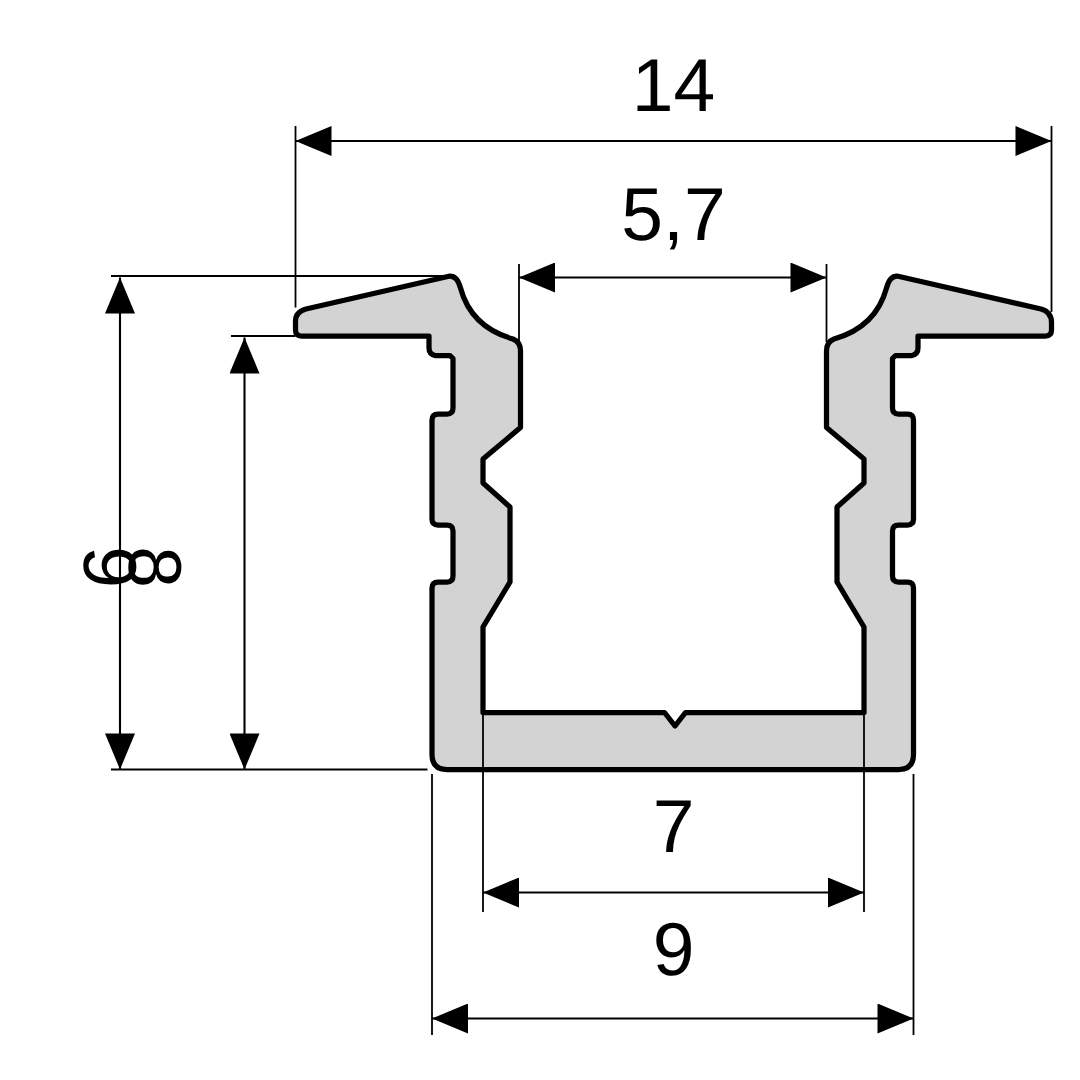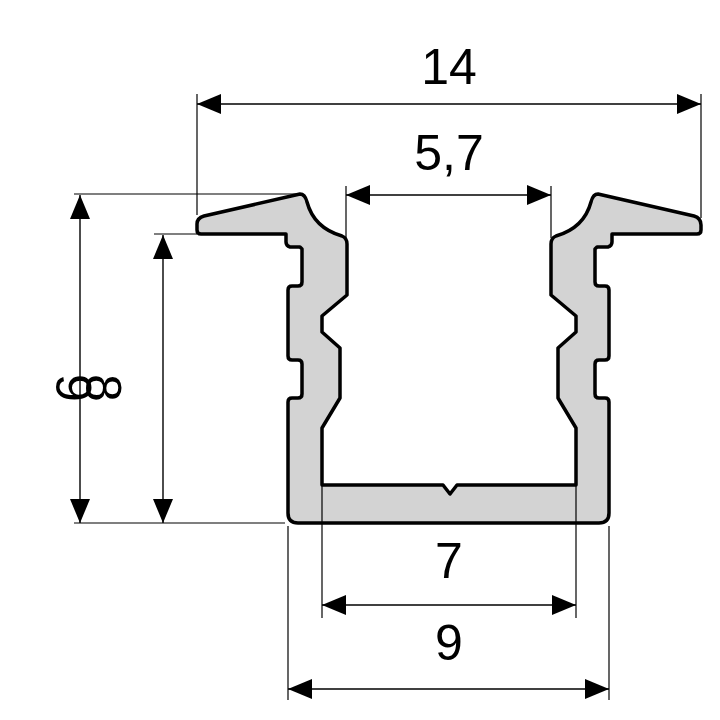--- a/index.html
+++ b/index.html
@@ -1,17 +1,17 @@
 <!DOCTYPE html>
 <html><head>
 <meta charset="utf-8">
 <style>
   html, body { margin: 0; padding: 0; background: #ffffff; }
   body { width: 720px; height: 720px; overflow: hidden; position: relative; }
-  .canvas { position: absolute; left: 0; top: 10px; width: 720px; height: 504px; }
+  .canvas { position: absolute; left: 0; top: 0; width: 720px; height: 504px; }
   svg { display: block; }
   .dim-text { font-family: "Liberation Sans", sans-serif; font-size: 50px; fill: #000; }
 </style>
 </head>
 <body>
 
 <div class="canvas">
 <svg width="720" height="720" viewBox="0 0 720 720" xmlns="http://www.w3.org/2000/svg">
   <defs>
     <marker id="ah" viewBox="0 0 12 10" refX="12" refY="5" markerWidth="30" markerHeight="20" markerUnits="userSpaceOnUse" orient="auto-start-reverse">

